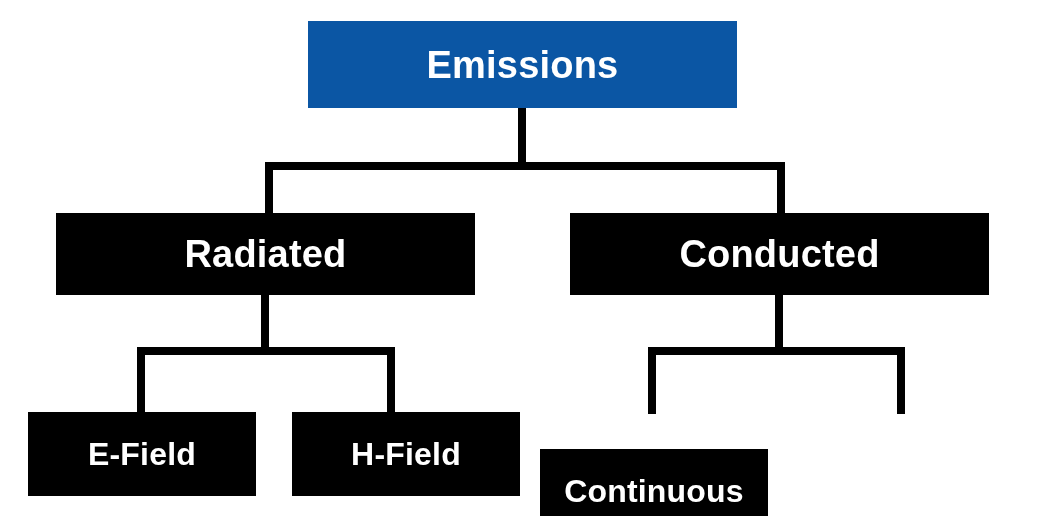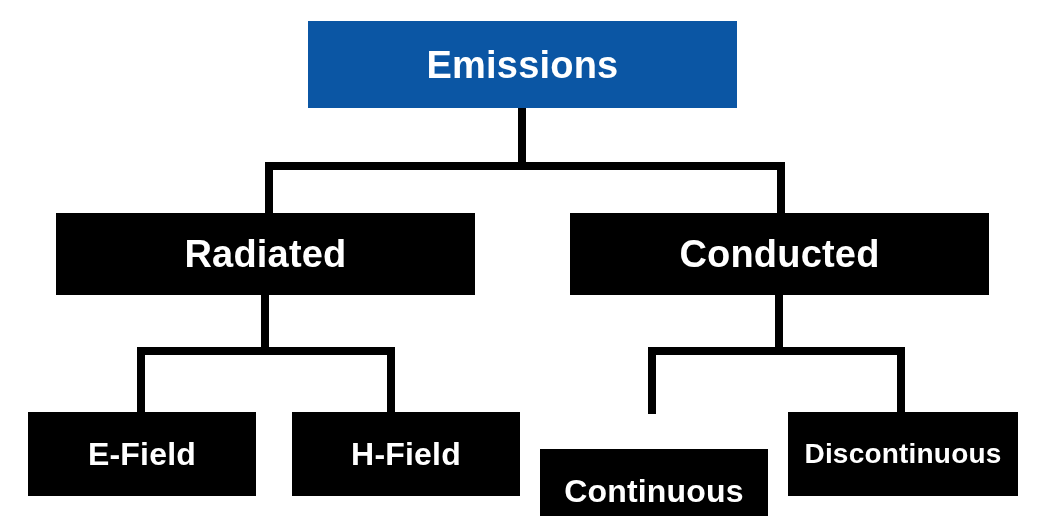--- a/index.html
+++ b/index.html
@@ -195,15 +195,14 @@
   <div class="node node-branch" id="node-radiated">Radiated</div>
 
   <div class="node node-leaf" id="node-e-field">E-Field</div>
 
   <div class="node node-branch" id="node-conducted">Conducted</div>
 
   <div class="node node-leaf" id="node-h-field">H-Field</div>
 
   <div class="node node-leaf" id="node-continuous">Continuous</div>
 
-  <div class="node node-leaf" id="node-discontinuous">Discontinuous</div>
 
 </div>
 
 </body></html>

